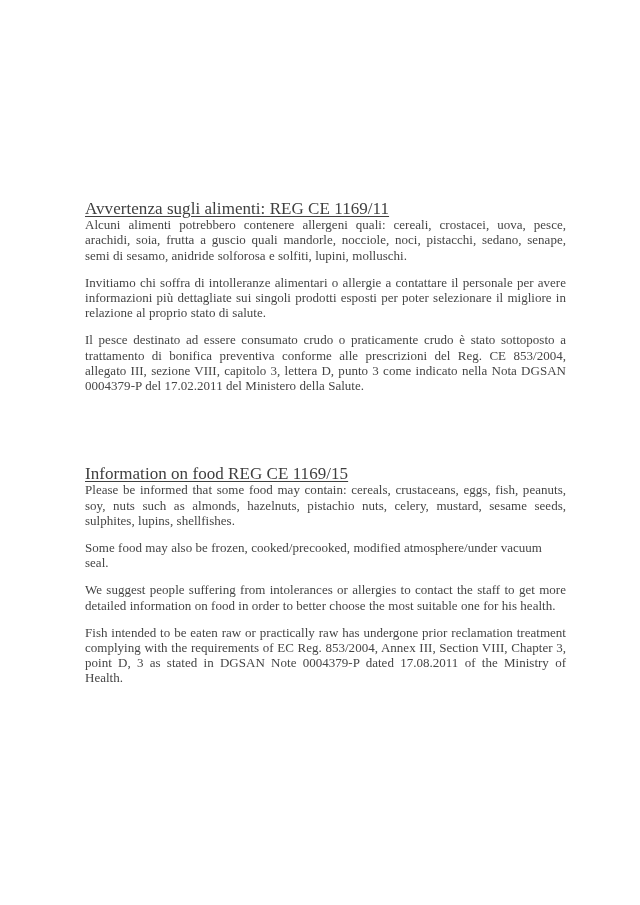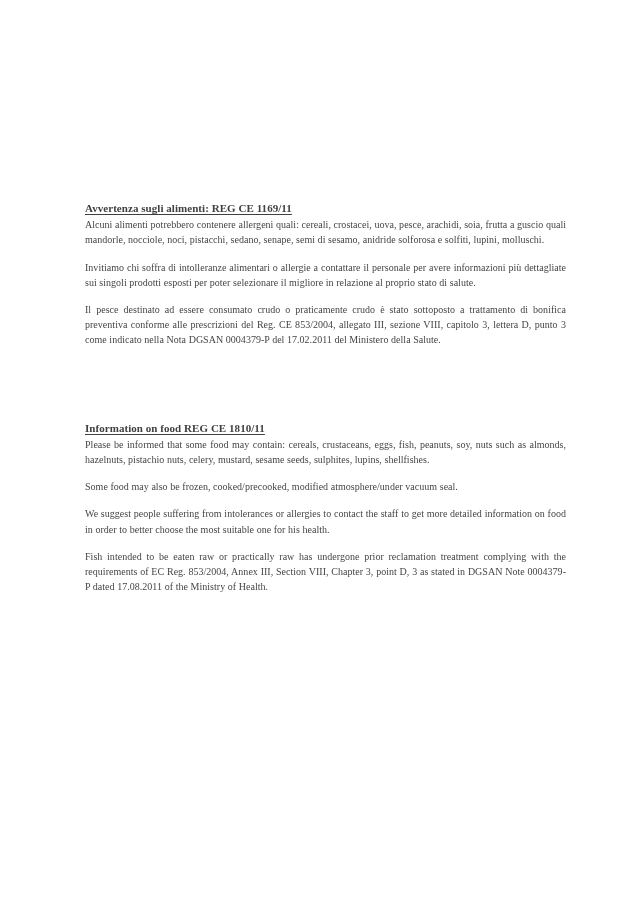--- a/index.html
+++ b/index.html
@@ -34,33 +34,32 @@
 
   .section {
     margin: 0;
   }
 
   .section + .section {
     margin-top: 73px;
   }
 
   .heading {
-    font-size: 11px;
+    font-size: 17px;
     line-height: 15.2px;
     color: #3f3f3f;
     text-decoration: underline;
     text-underline-offset: 2px;
     letter-spacing: 0.05px;
     white-space: nowrap;
     margin: 0 0 1px 0;
-    font-weight: bold;
   }
 
   .para {
-    font-size: 10px;
+    font-size: 13px;
     line-height: 15.2px;
     color: #454545;
     text-align: justify;
     text-justify: inter-word;
     margin: 0;
     letter-spacing: 0.02px;
     word-spacing: 0.1px;
   }
 
   
@@ -79,21 +78,21 @@
   <div class="content">
 
     <section class="section">
       <div class="heading">Avvertenza sugli alimenti: REG CE 1169/11</div>
       <p class="para">Alcuni alimenti potrebbero contenere allergeni quali: cereali, crostacei, uova, pesce, arachidi, soia, frutta a guscio quali mandorle, nocciole, noci, pistacchi, sedano, senape, semi di sesamo, anidride solforosa e solfiti, lupini, molluschi.</p>
       <p class="para">Invitiamo chi soffra di intolleranze alimentari o allergie a contattare il personale per avere informazioni più dettagliate sui singoli prodotti esposti per poter selezionare il migliore in relazione al proprio stato di salute.</p>
       <p class="para">Il pesce destinato ad essere consumato crudo o praticamente crudo è stato sottoposto a trattamento di bonifica preventiva conforme alle prescrizioni del Reg. CE 853/2004, allegato III, sezione VIII, capitolo 3, lettera D, punto 3 come indicato nella Nota DGSAN 0004379-P del 17.02.2011 del Ministero della Salute.</p>
     </section>
 
     <section class="section">
-      <div class="heading">Information on food REG CE 1810/11</div>
+      <div class="heading">Information on food REG CE 1169/15</div>
       <p class="para">Please be informed that some food may contain: cereals, crustaceans, eggs, fish, peanuts, soy, nuts such as almonds, hazelnuts, pistachio nuts, celery, mustard, sesame seeds, sulphites, lupins, shellfishes.</p>
       <p class="para nojust">Some food may also be frozen, cooked/precooked, modified atmosphere/under vacuum seal.</p>
       <p class="para">We suggest people suffering from intolerances or allergies to contact the staff to get more detailed information on food in order to better choose the most suitable one for his health.</p>
       <p class="para">Fish intended to be eaten raw or practically raw has undergone prior reclamation treatment complying with the requirements of EC Reg. 853/2004, Annex III, Section VIII, Chapter 3, point D, 3 as stated in DGSAN Note 0004379-P dated 17.08.2011 of the Ministry of Health.</p>
     </section>
 
   </div>
 </div>
 
 </body></html>

